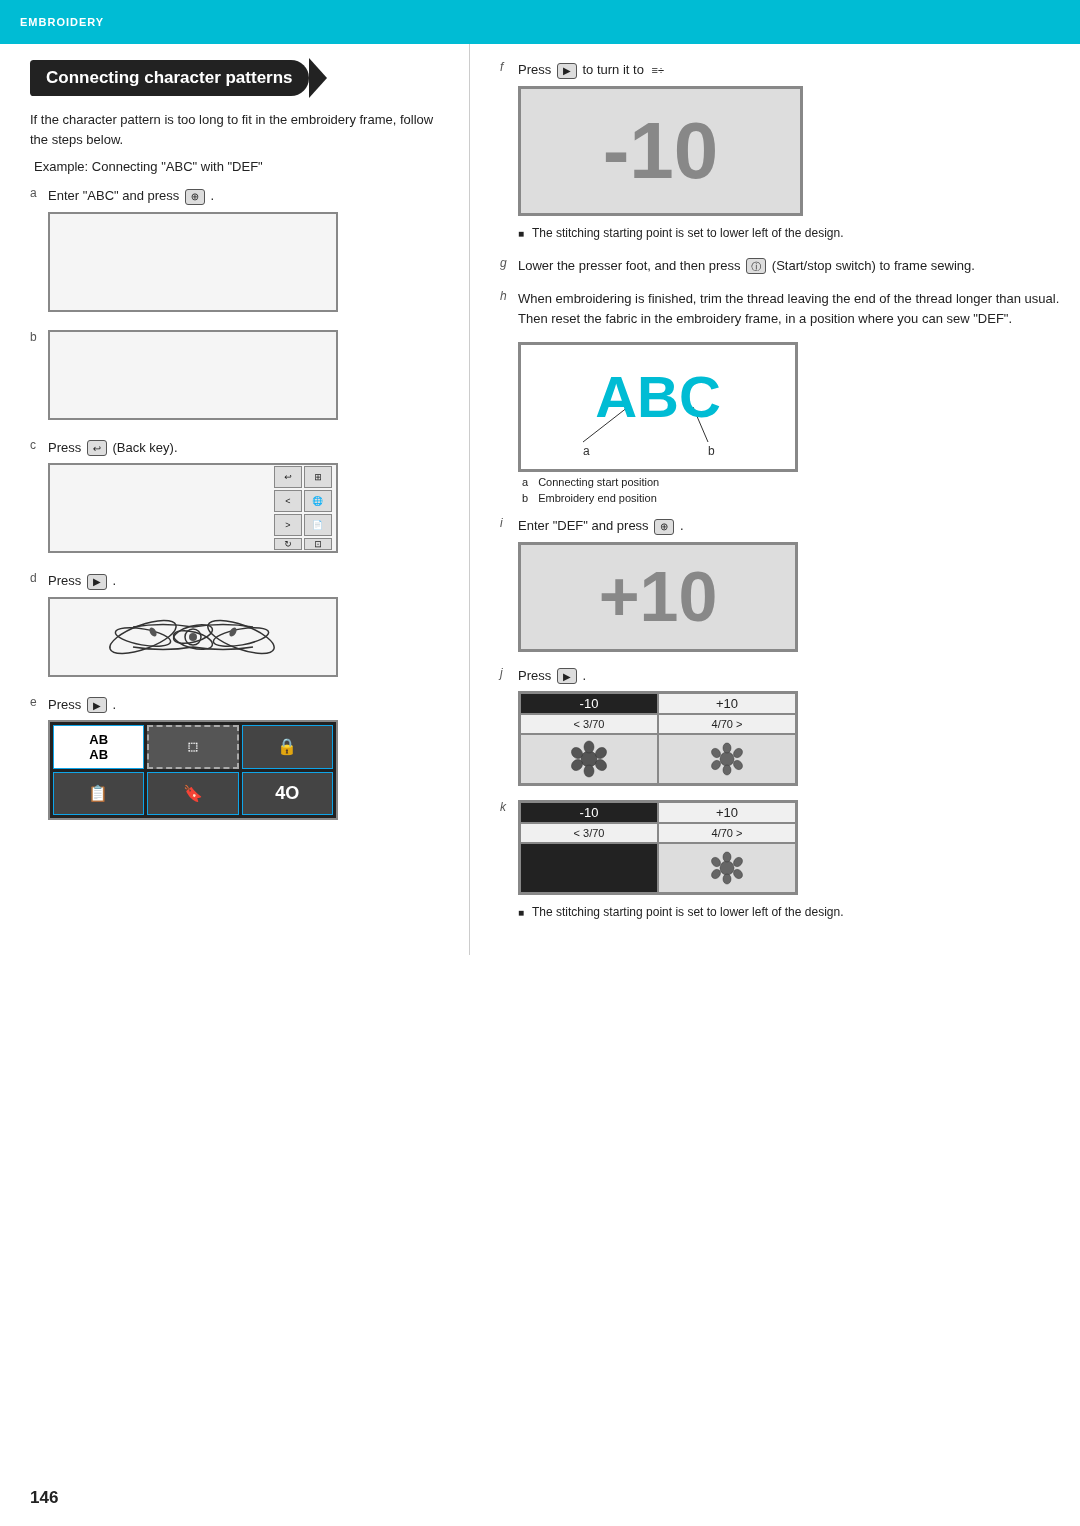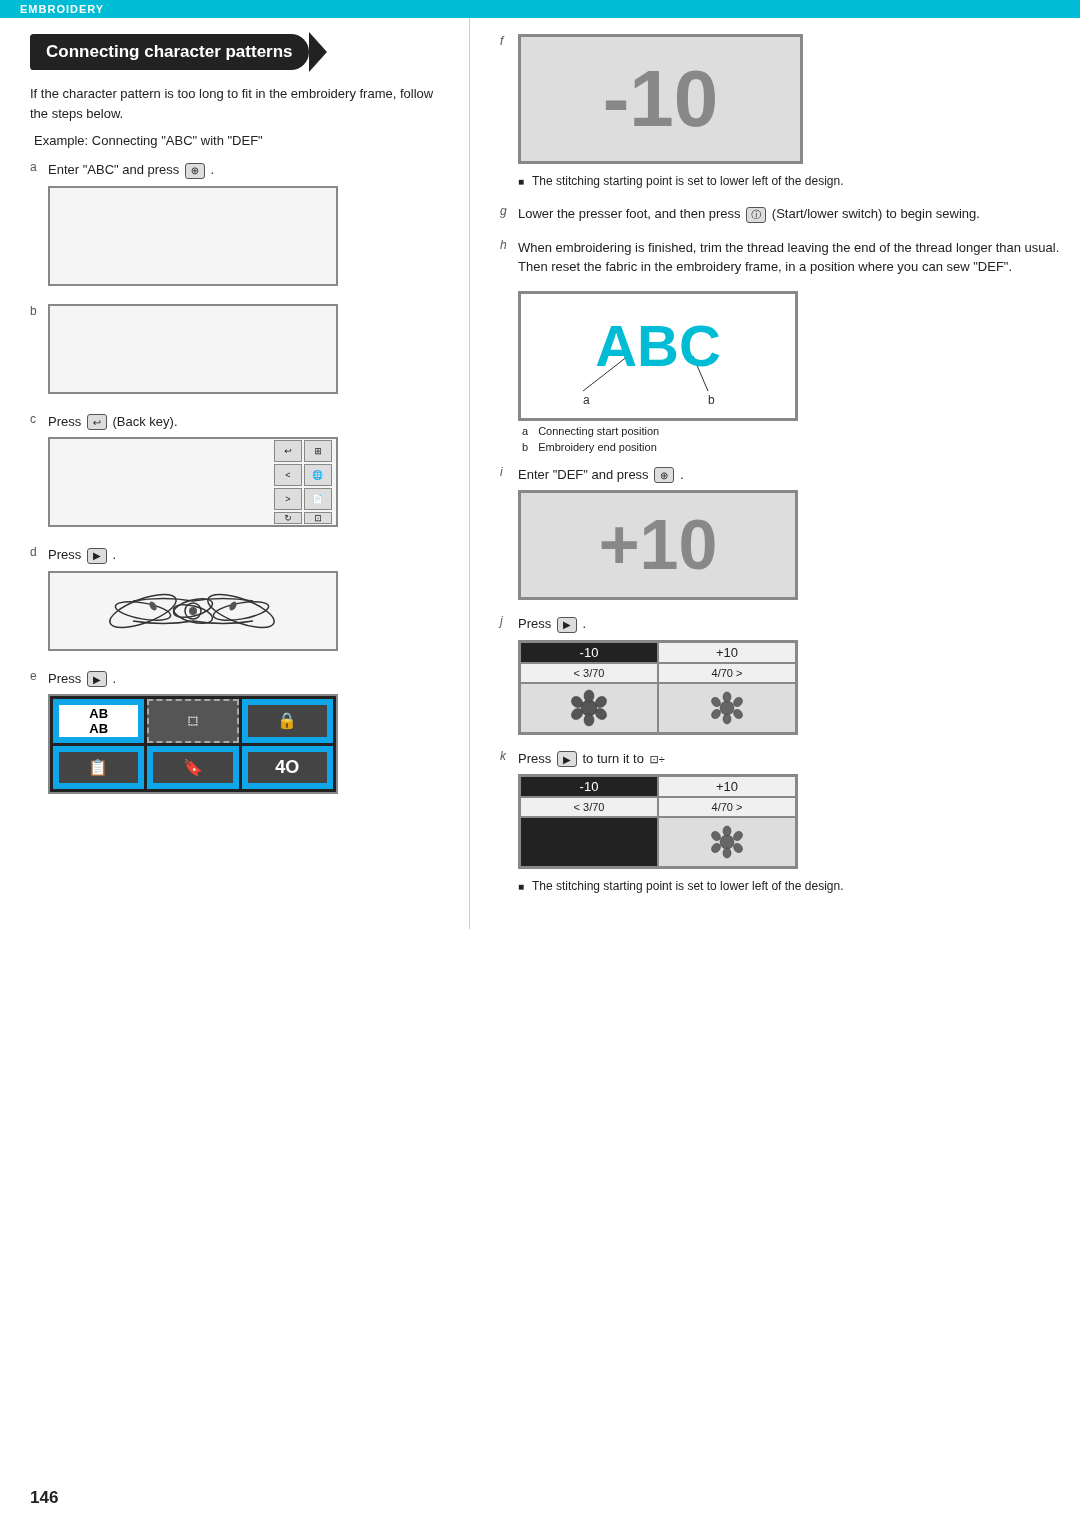--- a/index.html
+++ b/index.html
@@ -9,21 +9,21 @@
       background: #fff;
       font-family: Arial, Helvetica, sans-serif;
       font-size: 14px;
       color: #222;
       position: relative;
     }
 
     
     .header-bar {
       background: #00bcd4;
-      height: 18px;
+      height: 44px;
       display: flex;
       align-items: center;
       padding: 0 20px;
     }
     .header-bar span {
       color: #fff;
       font-size: 11px;
       font-weight: bold;
       letter-spacing: 1px;
     }
@@ -166,21 +166,21 @@
       border: 2px solid #888;
       background: #222;
       display: grid;
       grid-template-columns: 1fr 1fr 1fr;
       grid-template-rows: 1fr 1fr;
       gap: 3px;
       padding: 3px;
     }
     .abc-cell {
       background: #444;
-      border: 6px solid #0ea5e9;
+      border: 1px solid #0ea5e9;
       display: flex;
       align-items: center;
       justify-content: center;
       color: #fff;
       font-size: 16px;
       font-weight: bold;
     }
     .abc-cell.white-bg {
       background: #fff;
       color: #000;
@@ -435,34 +435,40 @@
         <div class="abc-cell" style="font-size:18px; font-weight:bold;">4O</div>
       </div>
     </div>
 
   </div>
 
   <div class="right-col">
 
     <div class="right-step-row">
       <span class="step-indicator">f</span>
+      <p class="step-instruction">
+        <span>Press</span>
+        <span class="btn-icon">▶</span>
+        <span>to turn it to</span>
+        <span style="font-size:11px; margin-left:4px;">≡÷</span>
+      </p>
 
       <div class="large-num-screen">
         <span>-10</span>
       </div>
 
       <div class="note-text">The stitching starting point is set to lower left of the design.</div>
     </div>
 
     <div class="right-step-row">
       <span class="step-indicator">g</span>
       <p class="step-instruction">
         <span>Lower the presser foot, and then press</span>
         <span class="btn-icon">ⓘ</span>
-        <span>(Start/lower switch) to begin sewing.</span>
+        <span>(Start/stop switch) to frame sewing.</span>
       </p>
     </div>
 
     <div class="right-step-row">
       <span class="step-indicator">h</span>
       <p class="step-instruction">When embroidering is finished, trim the thread leaving the end of the thread longer than usual. Then reset the fabric in the embroidery frame, in a position where you can sew "DEF".</p>
     </div>
 
     <div style="margin-left:18px; margin-bottom:8px;">
       <div class="abc-embroidery-screen">
@@ -538,26 +544,20 @@
               <ellipse cx="14" cy="26" rx="4" ry="5" transform="rotate(40 14 26)"></ellipse>
               <ellipse cx="36" cy="26" rx="4" ry="5" transform="rotate(-40 36 26)"></ellipse>
             </g>
           </svg>
         </div>
       </div>
     </div>
 
     <div class="right-step-row">
       <span class="step-indicator">k</span>
-      <p class="step-instruction">
-        <span>Press</span>
-        <span class="btn-icon">▶</span>
-        <span>to turn it to</span>
-        <span style="font-size:11px; margin-left:2px;">⊡÷</span>
-      </p>
 
       <div class="split-screen">
         <div class="split-cell" style="background:#222; color:#fff; font-size:13px; padding:2px 6px;">-10</div>
         <div class="split-cell" style="font-size:13px; padding:2px 6px;">+10</div>
         <div class="split-cell" style="font-size:11px;">&lt; 3/70</div>
         <div class="split-cell" style="font-size:11px;">4/70 &gt;</div>
 
         <div class="split-cell-dark"></div>
         <div class="split-cell-img">
           <svg viewBox="0 0 50 40" width="50" height="40">

